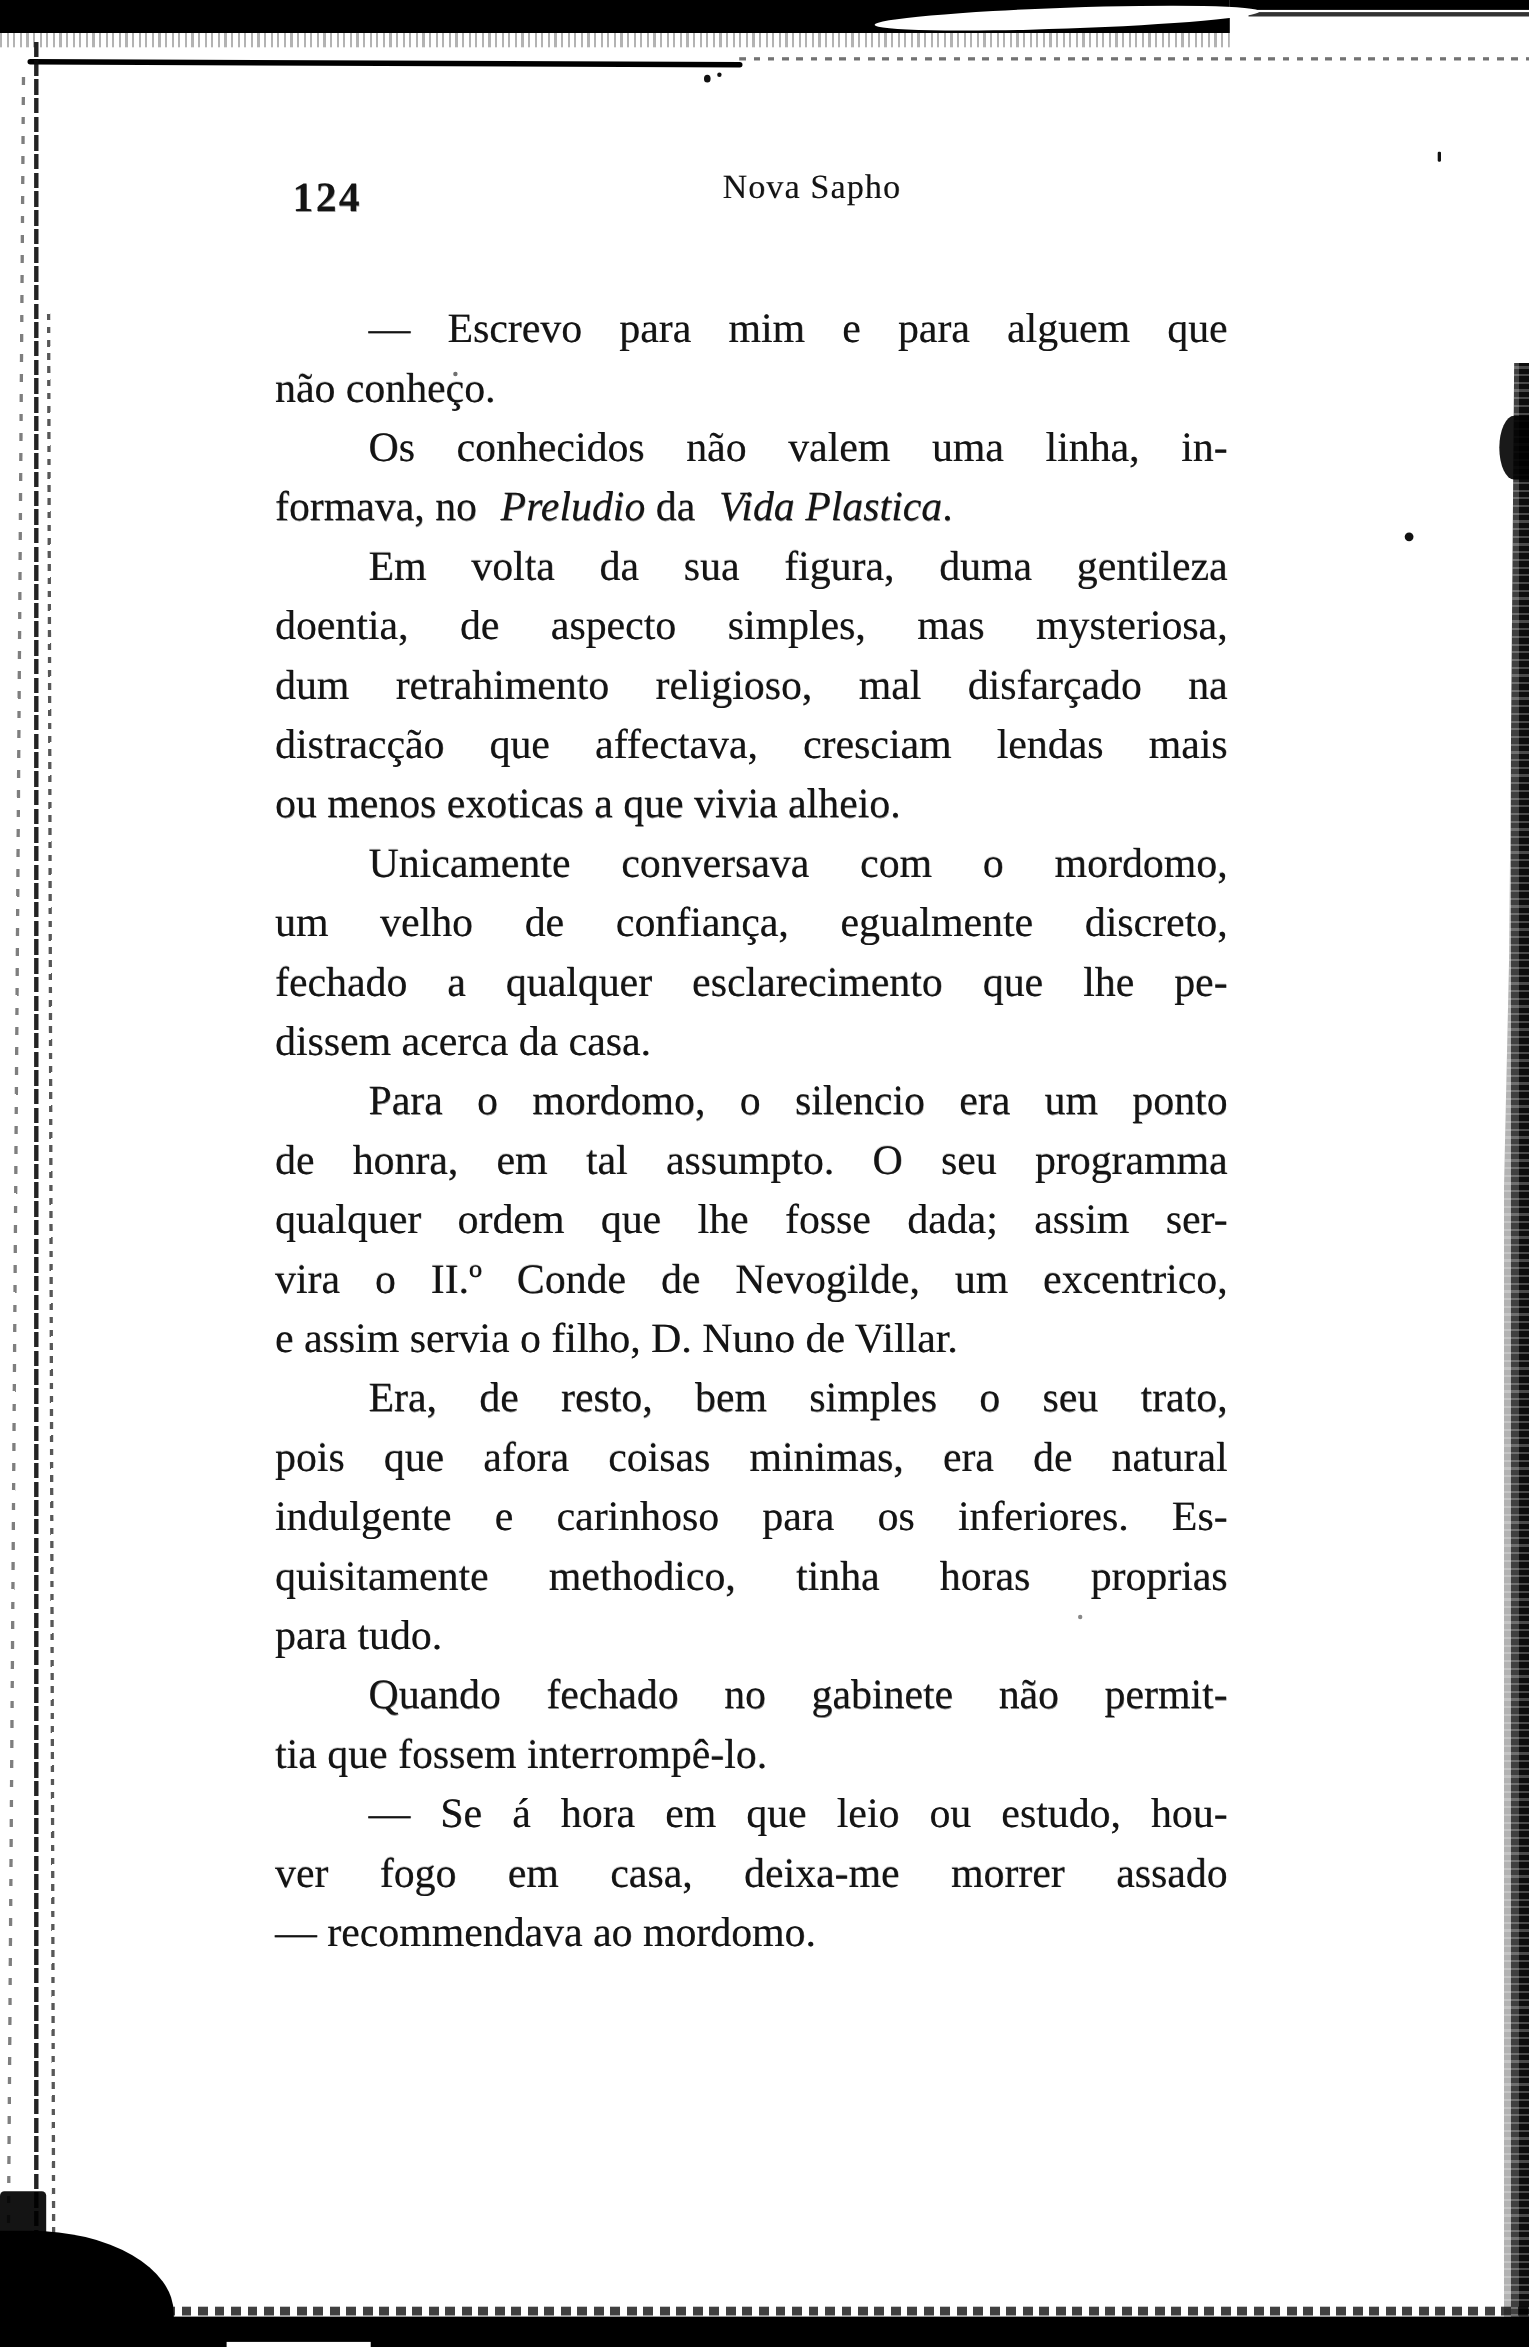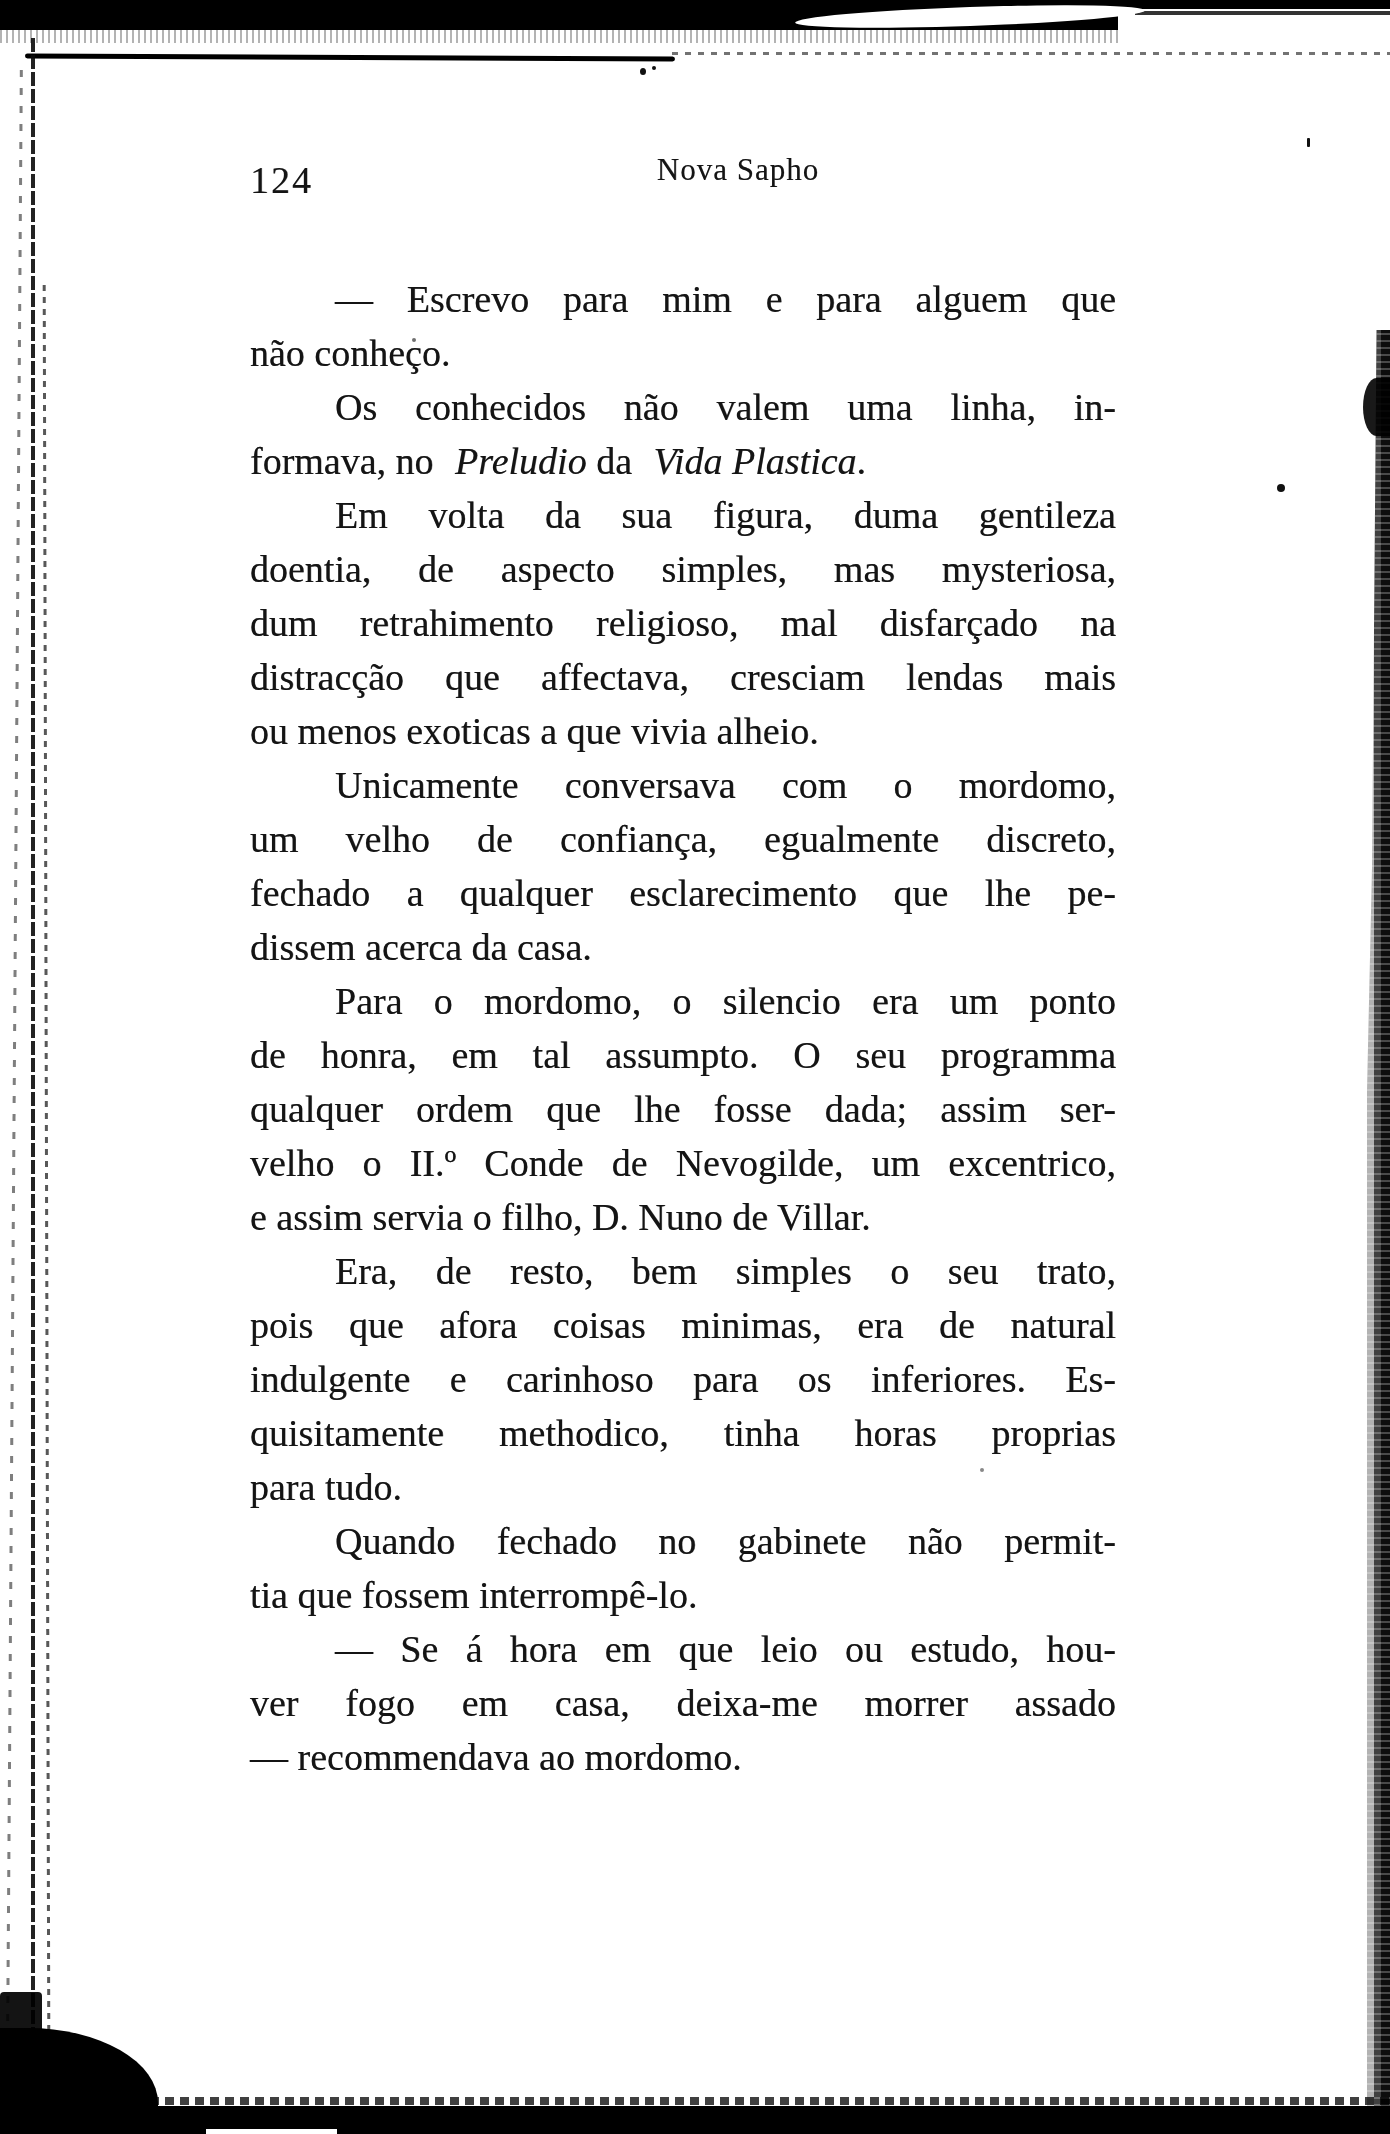--- a/index.html
+++ b/index.html
@@ -8,23 +8,24 @@
     background:#ffffff;
     position:relative;
     overflow:hidden;
     font-family:"Liberation Serif","DejaVu Serif",serif;
     color:#141414;
   }
   #scan-page{position:absolute;inset:0;}
 
   
   .page-number{
-    position:absolute;left:250px;top:158px;
+    position:absolute;left:266px;top:158px;
     font-size:38px;letter-spacing:2px;
     text-shadow:.4px .4px 0 rgba(0,0,0,.4);
+    font-weight:bold;
   }
   .running-title{
     position:absolute;left:738px;top:152px;
     transform:translateX(-50%);
     font-size:31px;letter-spacing:1px;
     text-shadow:.4px .4px 0 rgba(0,0,0,.4);
   }
 
   
   #text-block{
@@ -125,21 +126,21 @@
       <div class="line">dum retrahimento religioso, mal disfarçado na</div>
       <div class="line">distracção que affectava, cresciam lendas mais</div>
       <div class="line last">ou menos exoticas a que vivia alheio.</div>
       <div class="line first">Unicamente conversava com o mordomo,</div>
       <div class="line">um velho de confiança, egualmente discreto,</div>
       <div class="line">fechado a qualquer esclarecimento que lhe pe-</div>
       <div class="line last">dissem acerca da casa.</div>
       <div class="line first">Para o mordomo, o silencio era um ponto</div>
       <div class="line">de honra, em tal assumpto. O seu programma</div>
       <div class="line">qualquer ordem que lhe fosse dada; assim ser-</div>
-      <div class="line">velho o II.º Conde de Nevogilde, um excentrico,</div>
+      <div class="line">vira o II.º Conde de Nevogilde, um excentrico,</div>
       <div class="line last">e assim servia o filho, D. Nuno de Villar.</div>
       <div class="line first">Era, de resto, bem simples o seu trato,</div>
       <div class="line">pois que afora coisas minimas, era de natural</div>
       <div class="line">indulgente e carinhoso para os inferiores. Es-</div>
       <div class="line">quisitamente methodico, tinha horas proprias</div>
       <div class="line last">para tudo.</div>
       <div class="line first">Quando fechado no gabinete não permit-</div>
       <div class="line last">tia que fossem interrompê-lo.</div>
       <div class="line first">— Se á hora em que leio ou estudo, hou-</div>
       <div class="line">ver fogo em casa, deixa-me morrer assado</div>

